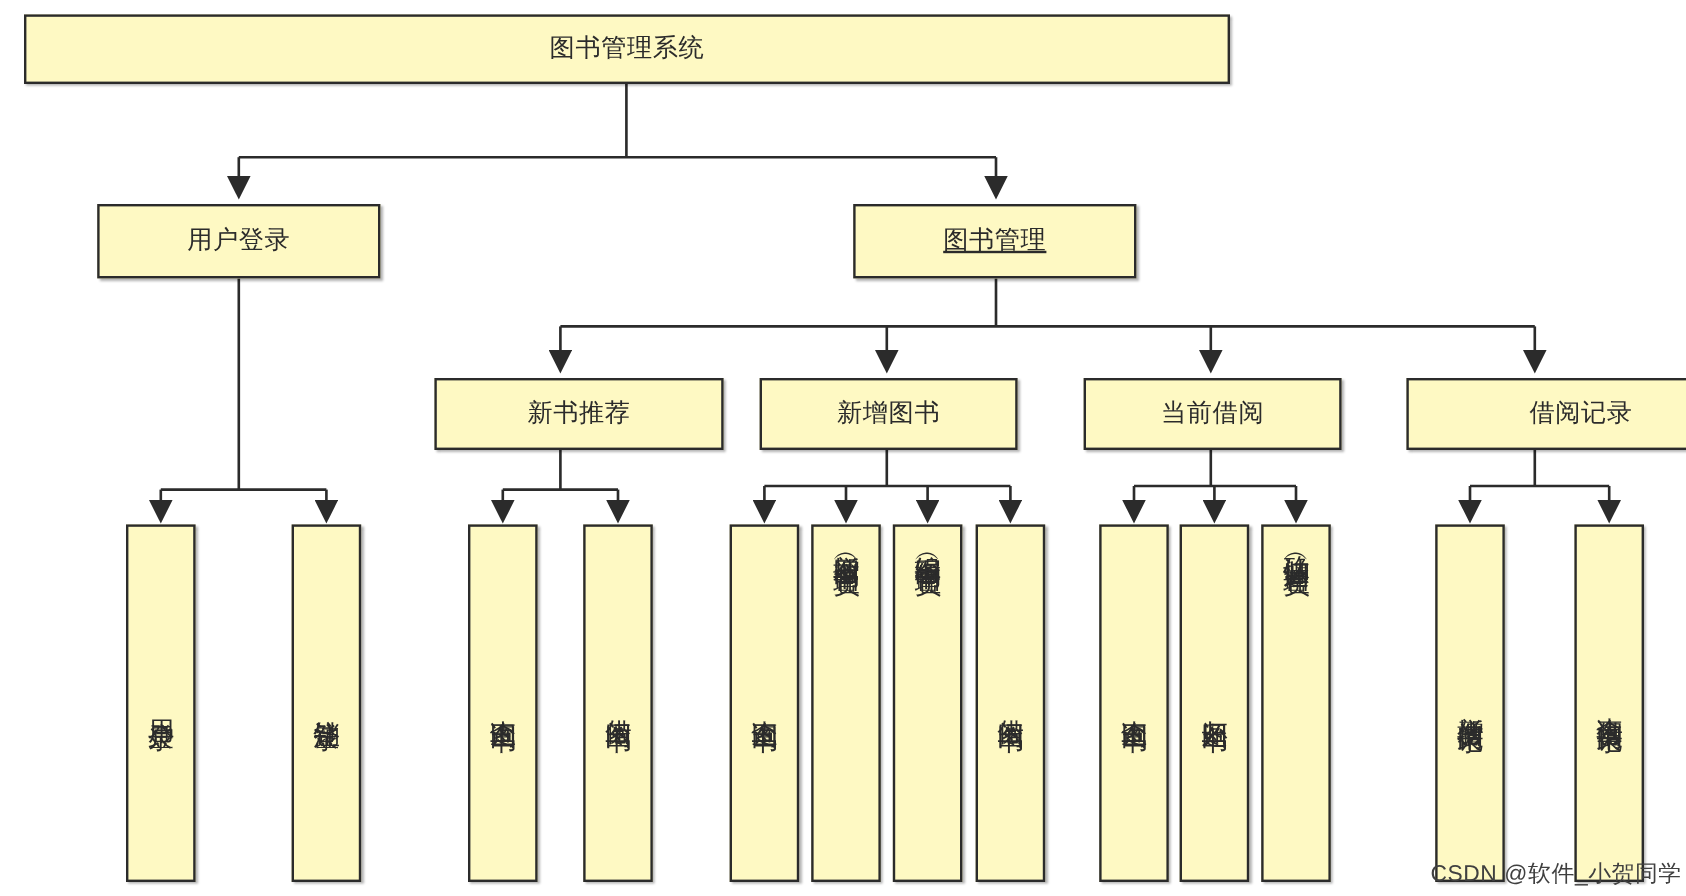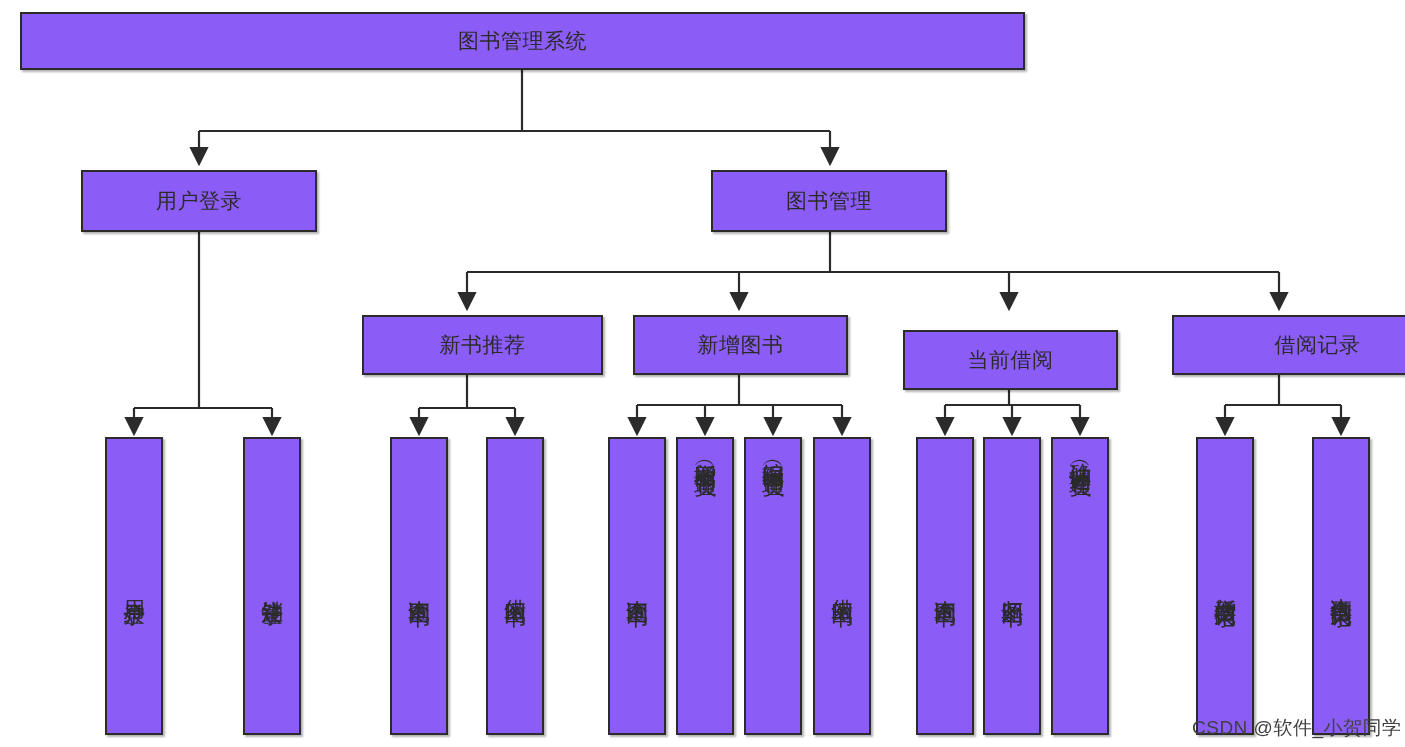--- a/index.html
+++ b/index.html
@@ -21,21 +21,21 @@
     position: absolute;
     left: 0;
     top: 0;
     width: 1405px;
     height: 747px;
     pointer-events: none;
   }
   .node {
     position: absolute;
     box-sizing: border-box;
-    background: #8b5cf6;
+    background: #fef9c3;
     border: 2px solid #2b2b2b;
     box-shadow: 2px 2px 2px rgba(0,0,0,0.30);
     display: flex;
     align-items: center;
     justify-content: center;
     color: #2b2b2b;
   }
   .node .label {
     font-size: 21px;
     line-height: 1.15;
@@ -123,31 +123,31 @@
     </g>
   </svg>
 
   <div class="node" style="left:20px; top:12px; width:1005px; height:58px;">
     <span class="label">图书管理系统</span>
   </div>
 
   <div class="node" style="left:81px; top:170px; width:236px; height:62px;">
     <span class="label">用户登录</span>
   </div>
-  <div class="node" style="left:711px; top:170px; width:236px; height:62px;">
+  <div class="node" style="left:711px; top:170px; width:236px; height:62px;text-decoration:underline;">
     <span class="label">图书管理</span>
   </div>
 
   <div class="node" style="left:362px; top:315px; width:241px; height:60px;">
     <span class="label">新书推荐</span>
   </div>
   <div class="node" style="left:633px; top:315px; width:215px; height:60px;">
     <span class="label">新增图书</span>
   </div>
-  <div class="node" style="left:903px; top:315px; width:215px; height:60px;margin-top:15px;">
+  <div class="node" style="left:903px; top:315px; width:215px; height:60px;">
     <span class="label">当前借阅</span>
   </div>
   <div class="node" style="left:1172px; top:315px; width:258px; height:60px;padding-left:33px;">
     <span class="label">借阅记录</span>
   </div>
 
   <div class="node leaf" style="left:105px; top:437px; width:58px; height:298px;">
     <span class="label">用户登录</span>
   </div>
   <div class="node leaf" style="left:243px; top:437px; width:58px; height:298px;">

